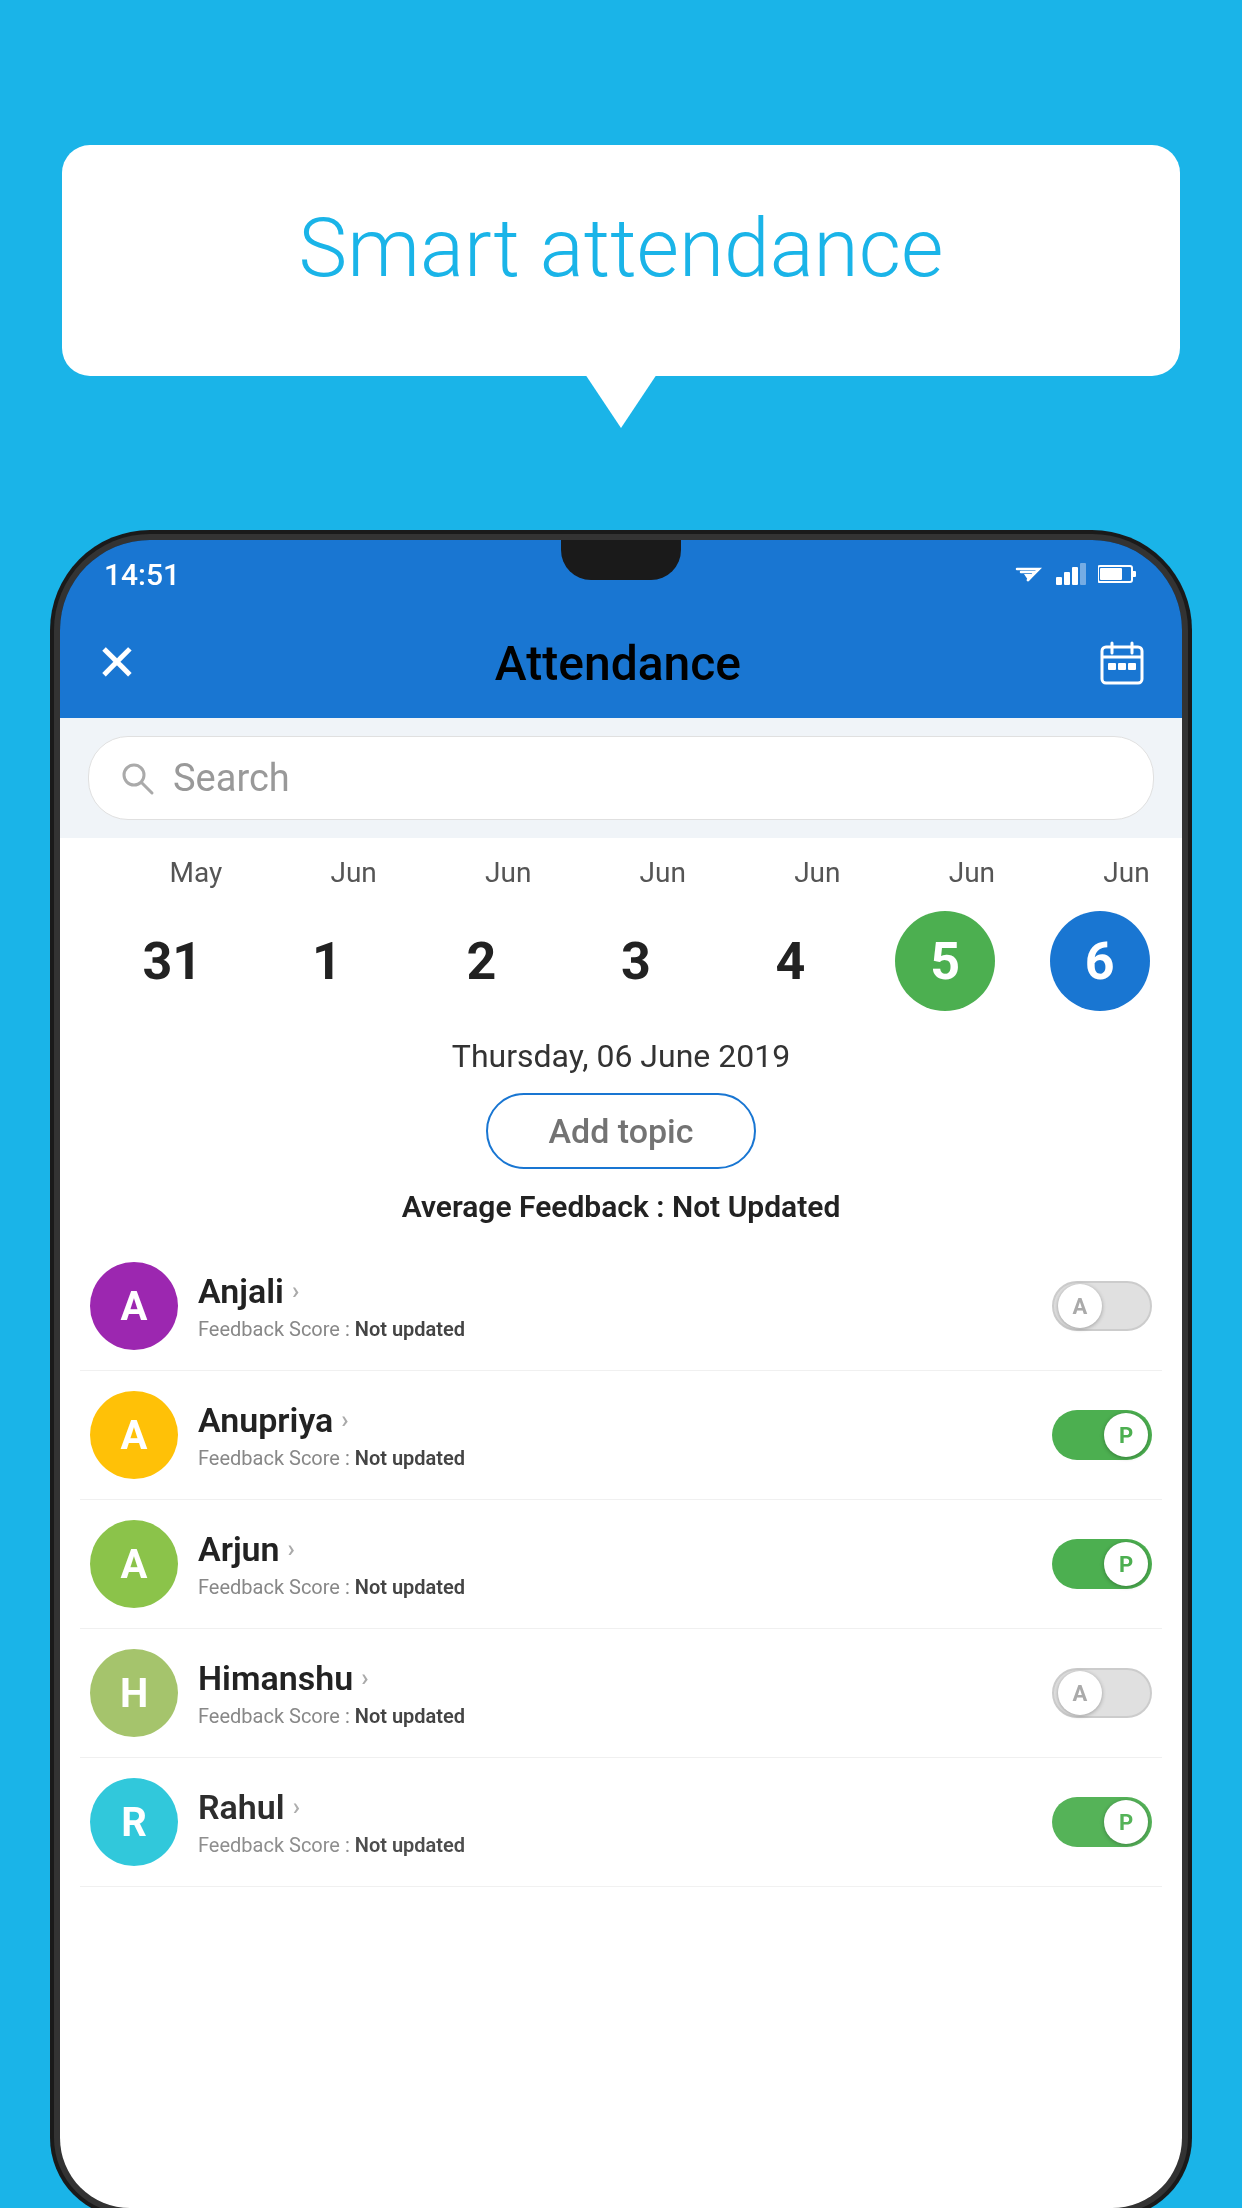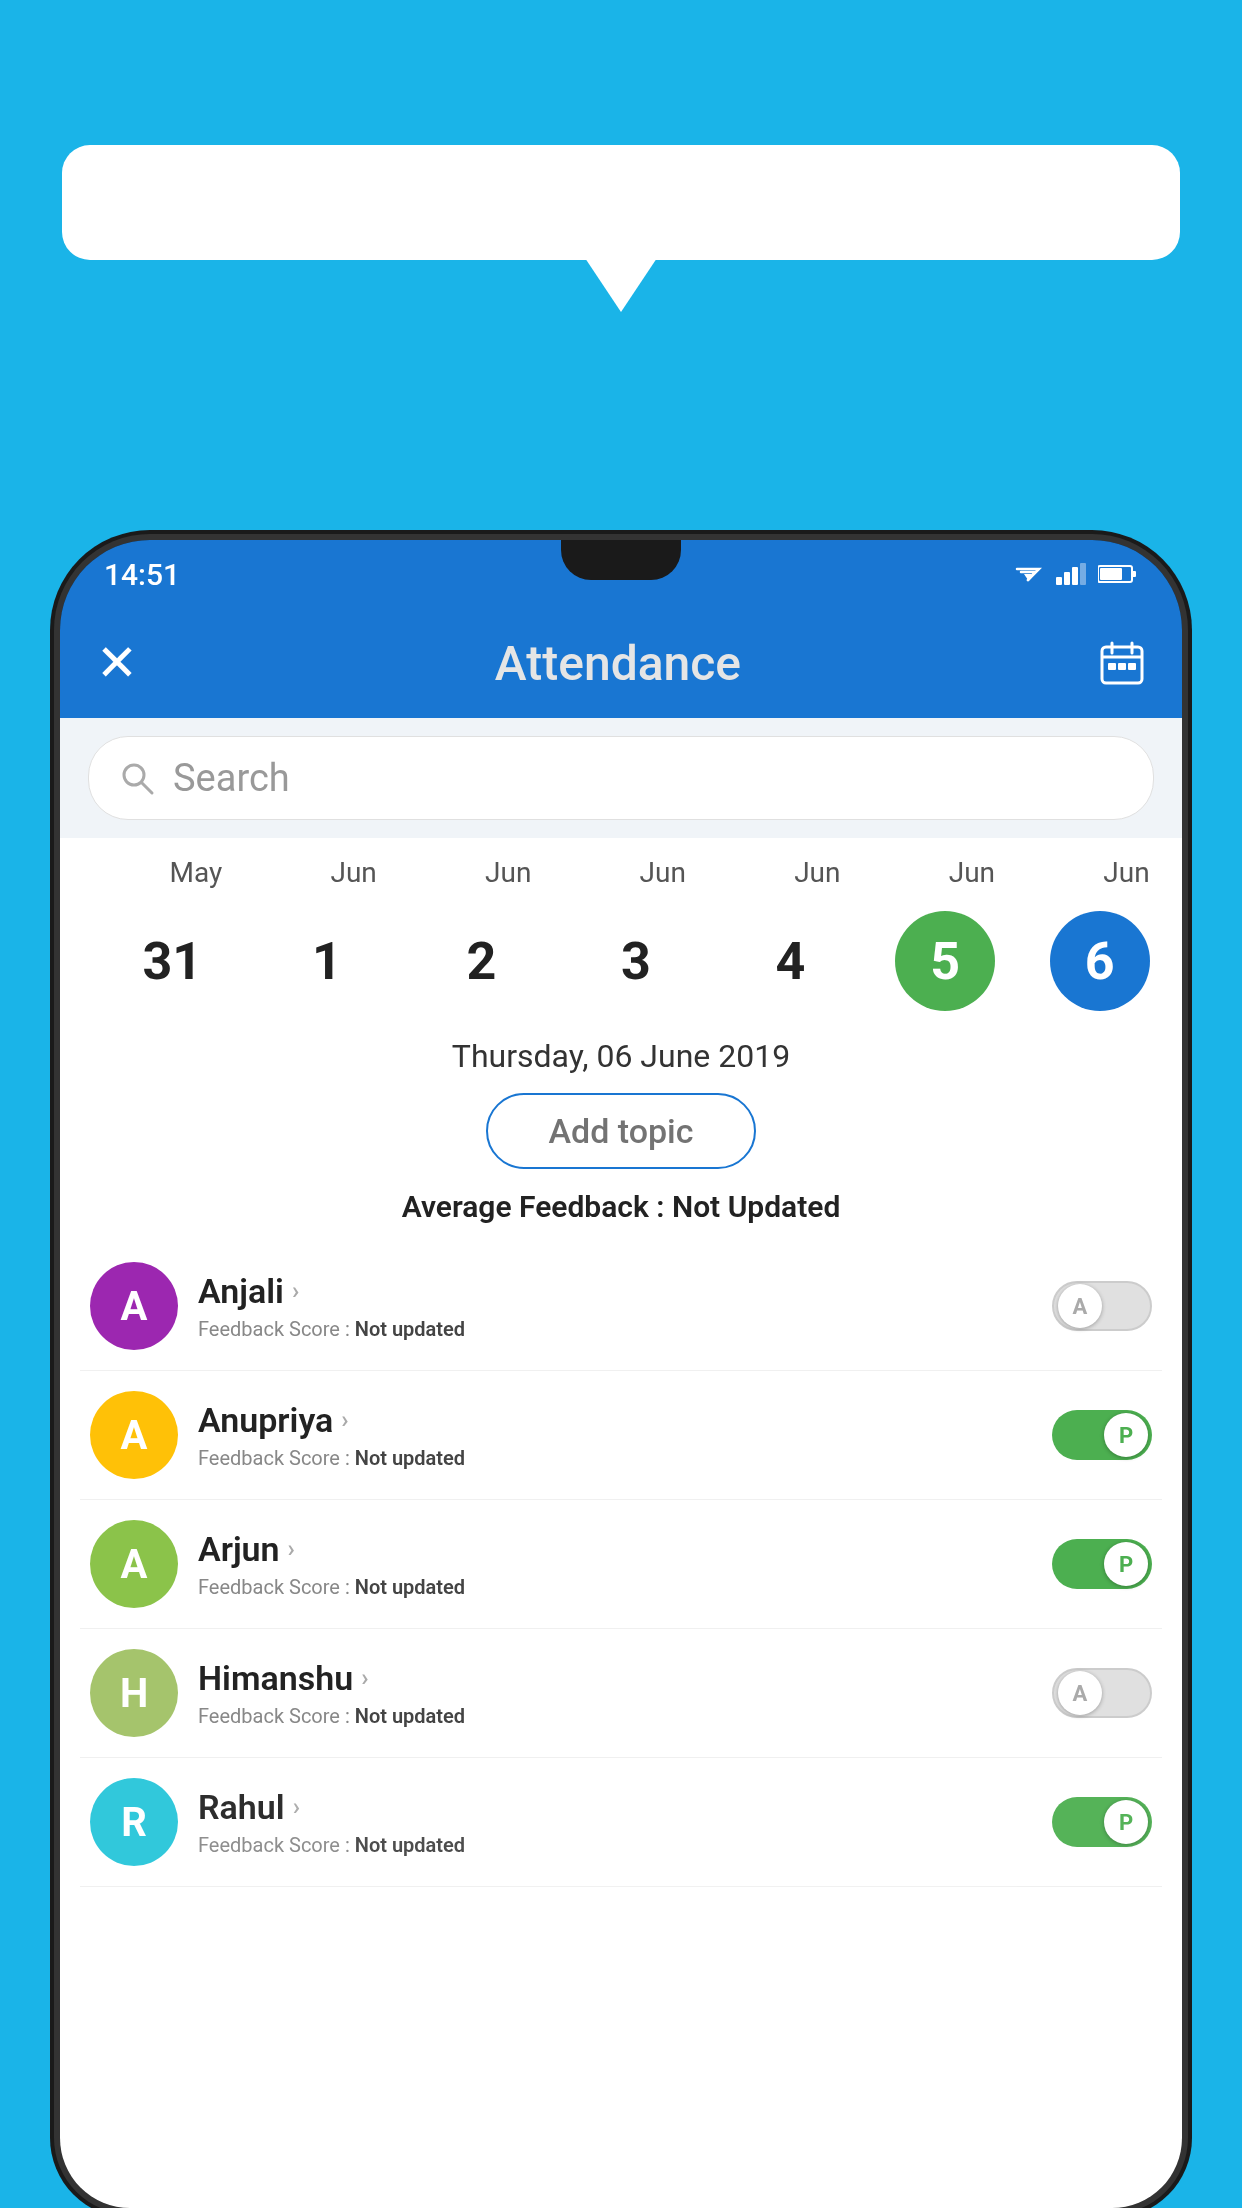--- a/index.html
+++ b/index.html
@@ -114,21 +114,21 @@
 
     .app-bar-close {
       color: white;
       font-size: 50px;
       font-weight: 300;
       cursor: pointer;
       line-height: 1;
     }
 
     .app-bar-title {
-      color: #e5e5e5;
+      color: #000000;
       font-size: 48px;
       font-weight: 500;
       flex: 1;
       text-align: center;
     }
 
     
     .phone-screen {
       background: white;
       height: calc(100% - 178px);
@@ -348,20 +348,21 @@
       opacity: 0.95;
     }
   </style>
 </head>
 <body>
 
 <div style="position:absolute;inset:0;background:#1ab4e8;"></div>
 
 <div class="speech-bubble-container">
   <div class="speech-bubble">
+    <div class="bubble-title">Smart attendance</div>
   </div>
 </div>
 
 <div class="phone-frame">
 
   <div class="status-bar">
     <div class="notch"></div>
     <span class="status-time">14:51</span>
     <div class="status-icons">
       <svg width="32" height="24" viewBox="0 0 32 24">

